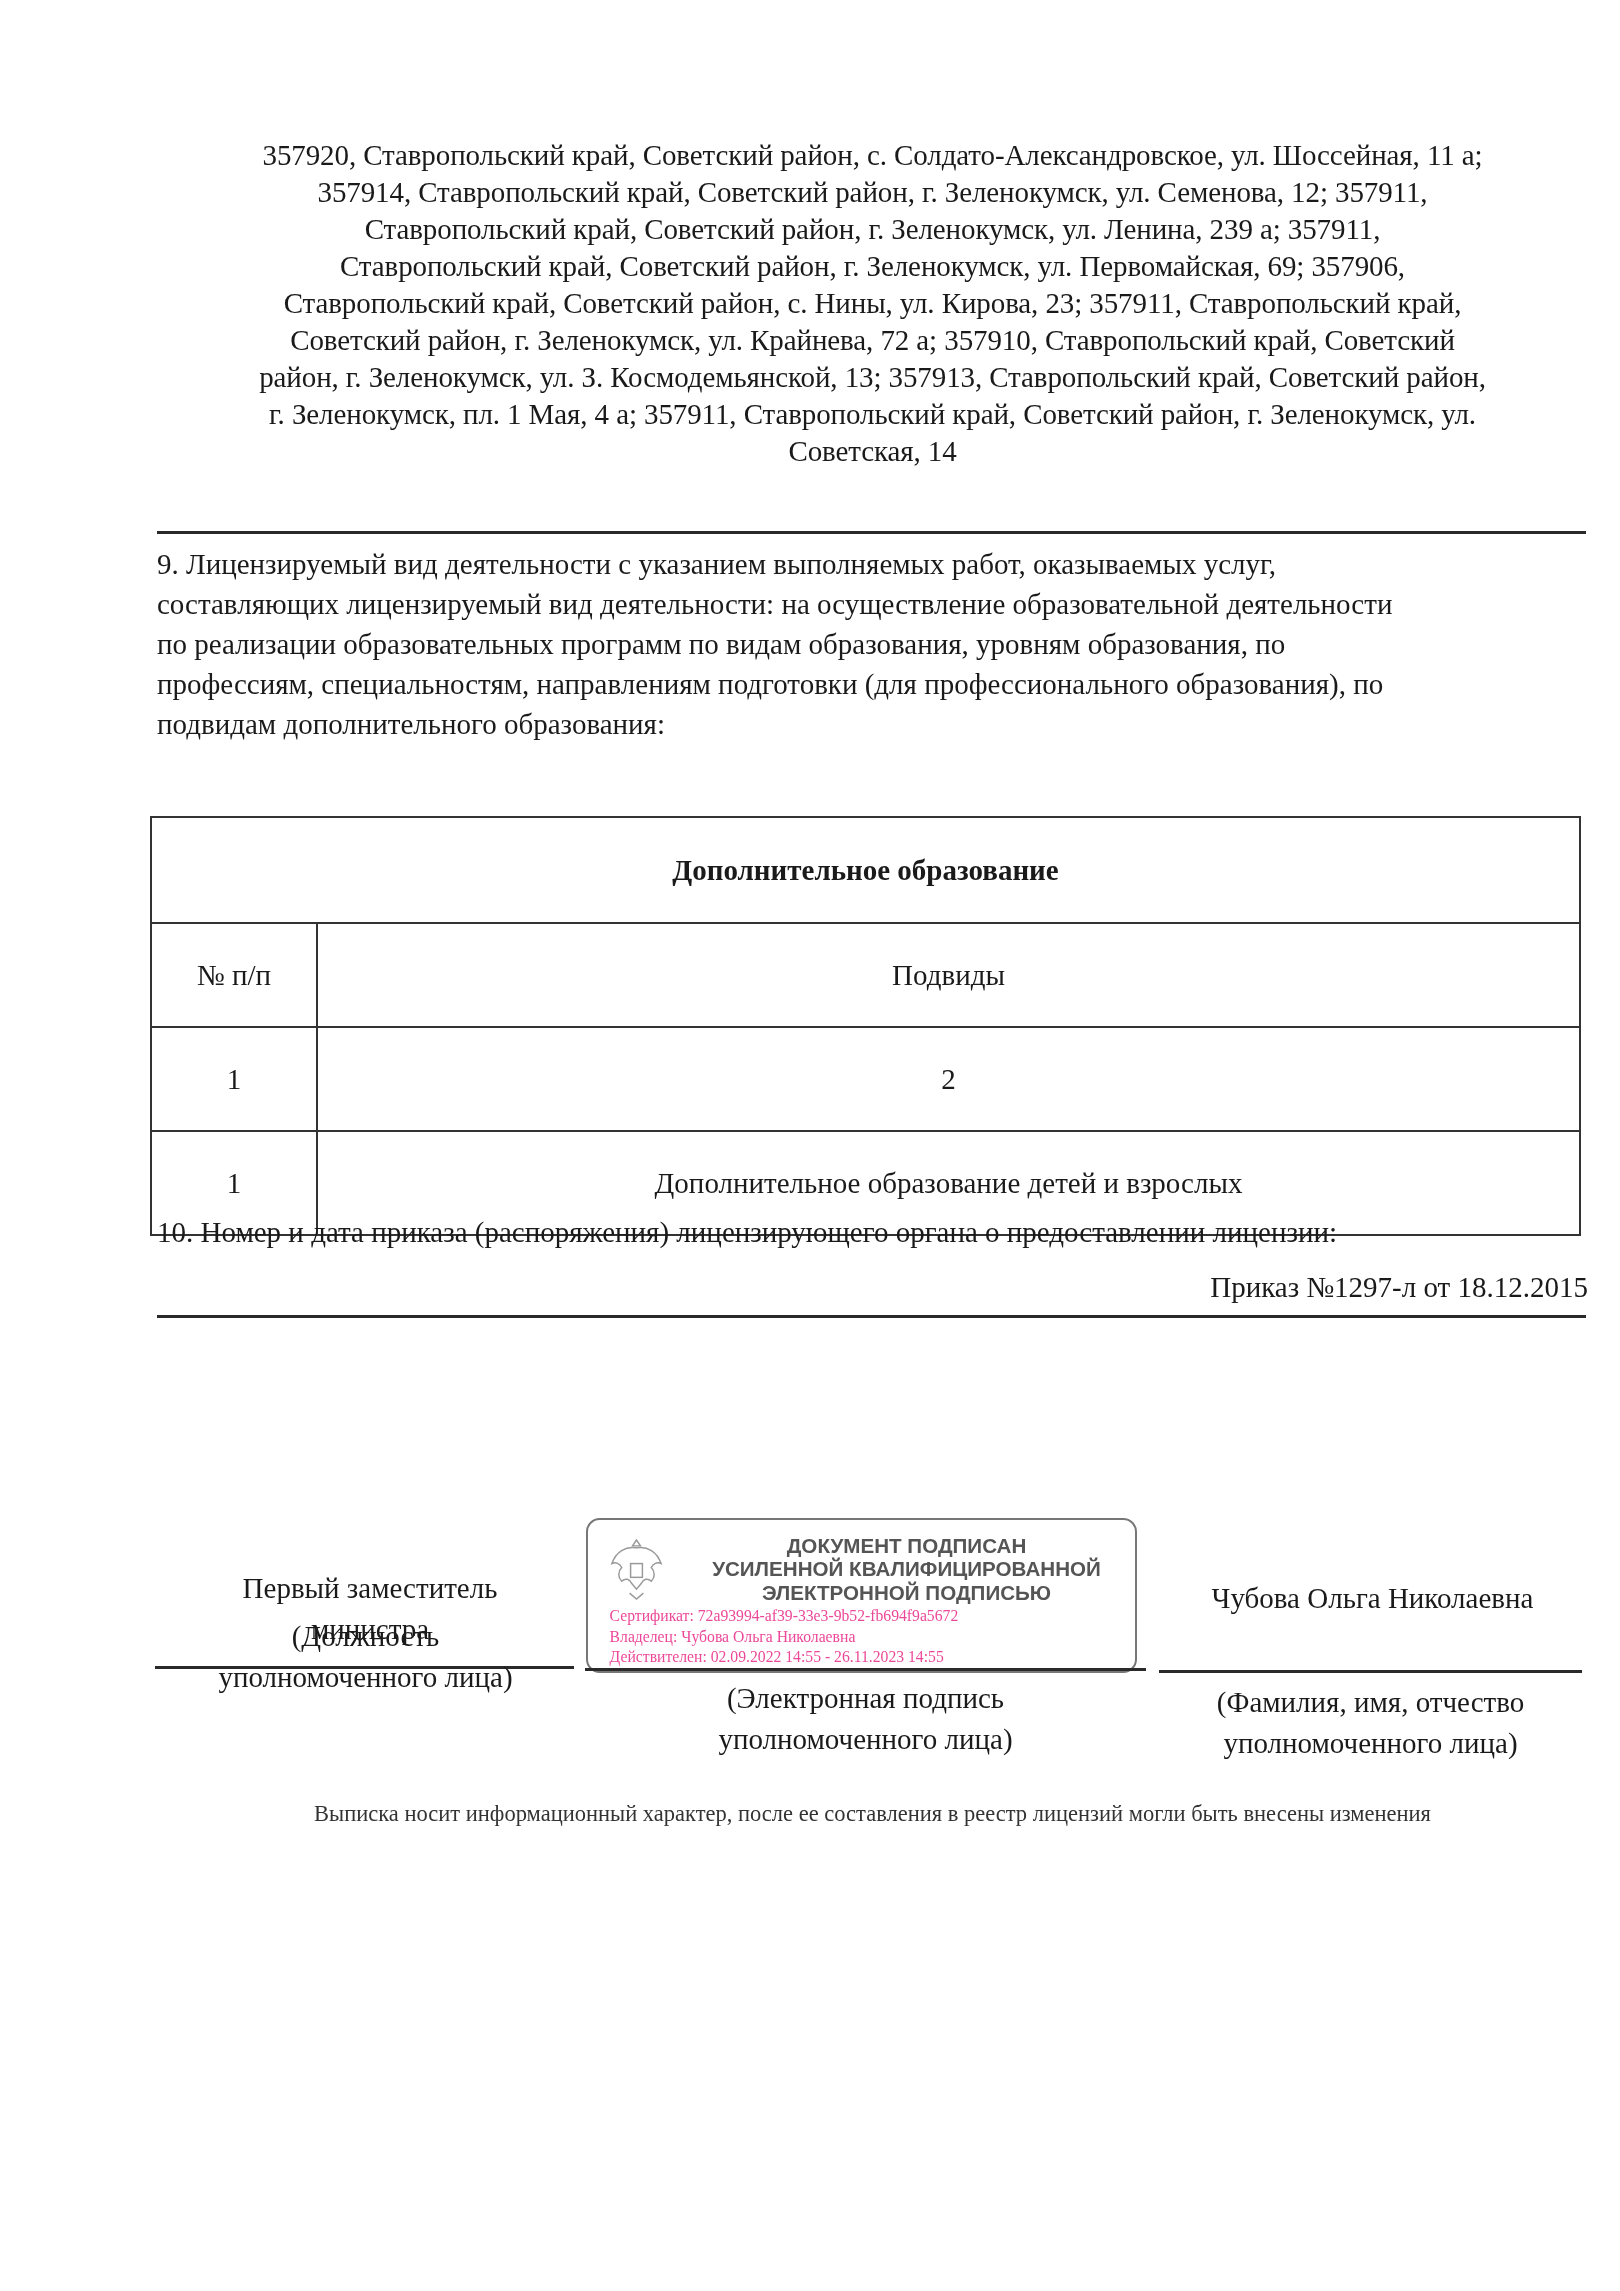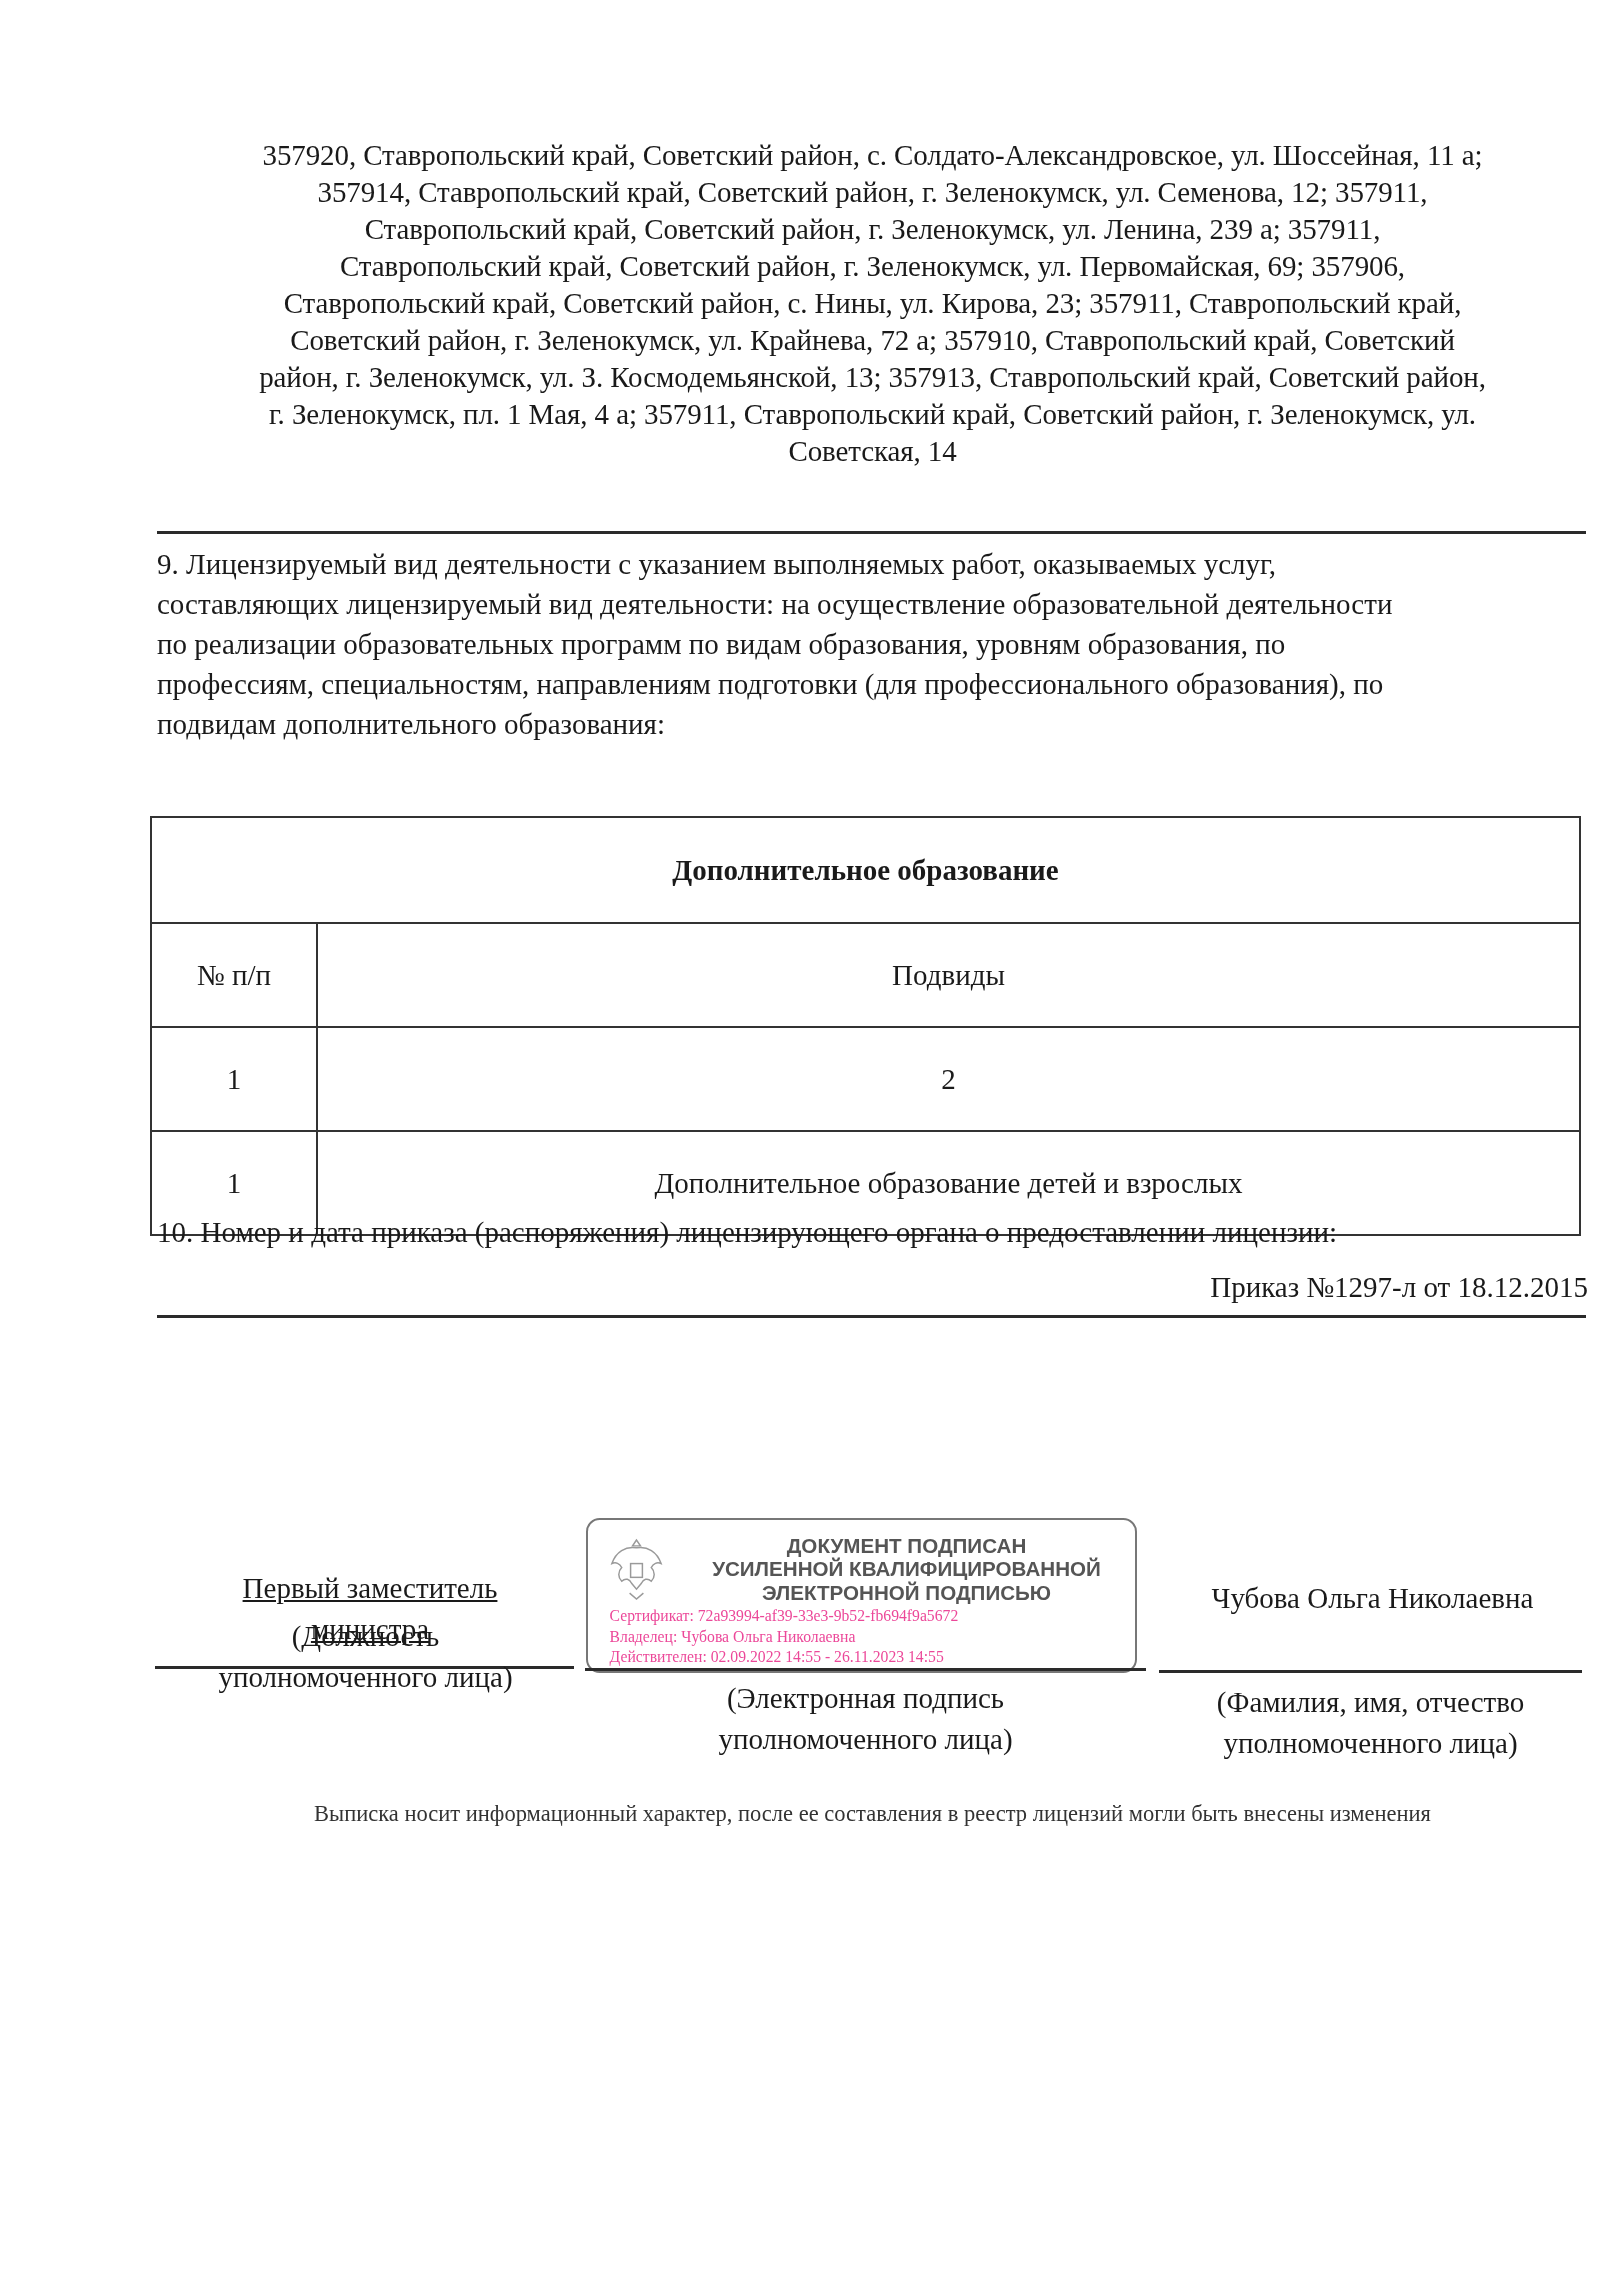--- a/index.html
+++ b/index.html
@@ -108,21 +108,21 @@
     </g>
   </svg>
   <div class="t" style="top:13.7px;">ДОКУМЕНТ ПОДПИСАН</div>
   <div class="t" style="top:37px;">УСИЛЕННОЙ КВАЛИФИЦИРОВАННОЙ</div>
   <div class="t" style="top:61px;">ЭЛЕКТРОННОЙ ПОДПИСЬЮ</div>
   <div class="i" style="top:86px;">Сертификат: 72a93994-af39-33e3-9b52-fb694f9a5672</div>
   <div class="i" style="top:107px;">Владелец: Чубова Ольга Николаевна</div>
   <div class="i" style="top:127px;">Действителен: 02.09.2022 14:55 - 26.11.2023 14:55</div>
 </div>
 
-<div class="sigcol" style="left:157px; top:1568px; width:426px;text-decoration:underline;">
+<div class="sigcol" style="left:157px; top:1568px; width:426px;">
   <div>Первый заместитель</div>
   <div>министра</div>
 </div>
 <div class="sigcol" style="left:1157px; top:1578px; width:431px;">Чубова Ольга Николаевна</div>
 
 <div class="rule" style="left:155px; top:1666px; width:419px;"></div>
 <div class="rule" style="left:585px; top:1668px; width:561px;"></div>
 <div class="rule" style="left:1159px; top:1670px; width:423px;"></div>
 
 <div class="sigcol" style="left:157px; top:1616px; width:417px;">

